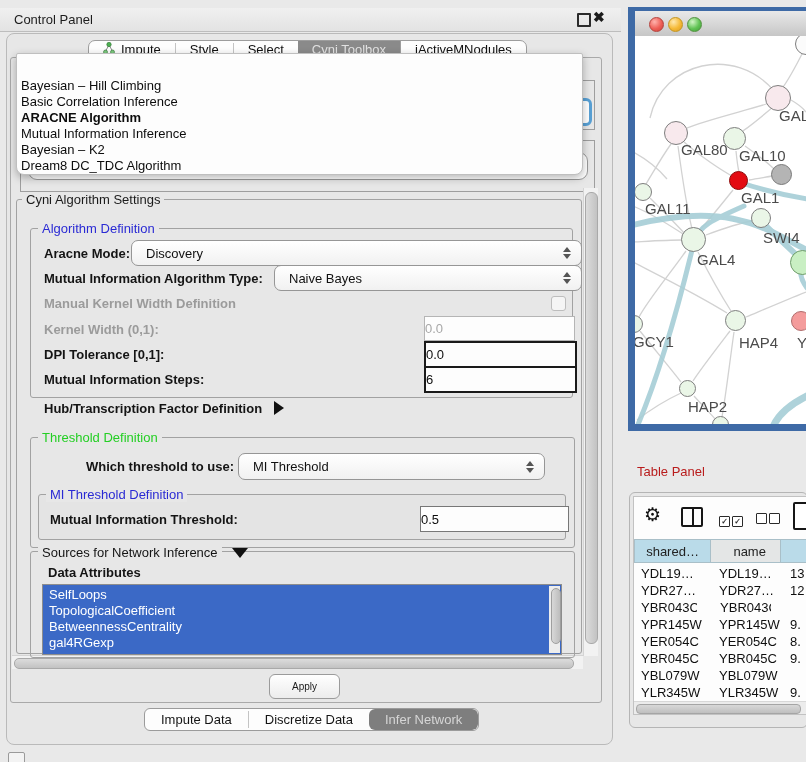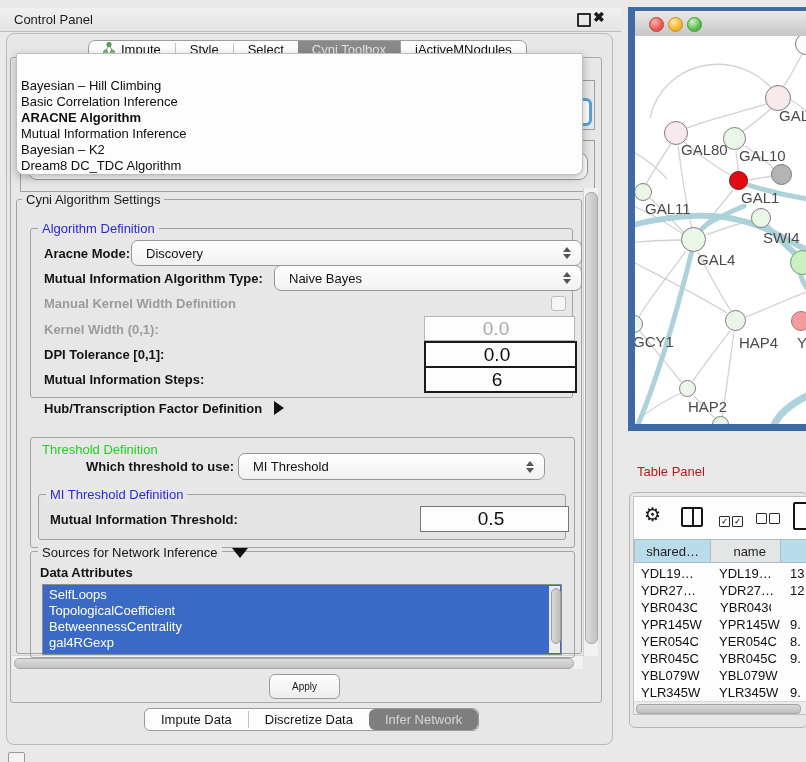--- a/index.html
+++ b/index.html
@@ -34,22 +34,22 @@
   .fs{border:1px solid #a2a2a2;border-radius:3px;z-index:2;}
   .fs-label{position:absolute;background:#e7e7e7;padding:0 4px;font-size:13px;z-index:3;white-space:nowrap;}
   .lbl{position:absolute;font-weight:bold;font-size:13px;color:#141414;white-space:nowrap;z-index:3;}
   .lbl.dis{color:#9b9b9b;}
   .combo{position:absolute;background:linear-gradient(#ffffff,#f1f1f1);border:1px solid #969696;
          border-radius:7px;display:flex;align-items:center;padding-left:14px;font-size:13px;color:#111;z-index:3;}
   .stepper{position:absolute;right:10px;top:50%;transform:translateY(-50%);display:flex;flex-direction:column;gap:2px;}
   .stepper i{width:0;height:0;border-left:4px solid transparent;border-right:4px solid transparent;display:block;}
   .stepper .up{border-bottom:5px solid #555;}
   .stepper .dn{border-top:5px solid #555;}
-  .field{position:absolute;background:#fdfdfd;display:flex;align-items:center;justify-content:center;
-         padding-right:7px;font-size:19px;z-index:3;}
+  .field{position:absolute;background:#fdfdfd;display:flex;align-items:center;justify-content:flex-start;
+         padding-right:7px;font-size:13px;z-index:3;}
   .field.dim{border:1px solid #b5b5b5;color:#a8a8a8;}
   .field.dark{border:2px solid #1a1a1a;color:#0d0d0d;}
   .field.mid{border:1px solid #777;color:#0d0d0d;}
   .checkbox{position:absolute;width:13px;height:13px;border:1px solid #bdbdbd;border-radius:3px;background:#f5f5f5;z-index:3;}
   .tri-right{display:inline-block;width:0;height:0;border-top:7px solid transparent;border-bottom:7px solid transparent;border-left:10px solid #111;vertical-align:middle;}
   .tri-down{display:inline-block;width:0;height:0;border-left:8px solid transparent;border-right:8px solid transparent;border-top:10px solid #111;vertical-align:middle;}
   
   .attrlist{left:42px;top:584px;width:518px;height:69px;background:#3b69c6;border:1px solid #8d8d8d;overflow:hidden;z-index:3;}
   .attrlist .item{position:absolute;left:6px;height:16px;line-height:16px;color:#fff;font-size:13px;white-space:nowrap;}
   .list-vscroll{position:absolute;right:1px;top:1px;width:11px;height:67px;background:#ededed;}
@@ -211,42 +211,42 @@
 
   <div class="lbl" style="left:44px;top:372px;">Mutual Information Steps:</div>
   <div class="field dark" style="left:424px;top:366px;width:142px;height:23px;">
       <span>6</span>
     </div>
 
   <div class="lbl" style="left:44px;top:401px;">Hub/Transcription Factor Definition</div>
   <span class="abs tri-right" style="left:274px;top:401px;z-index:3;"></span>
 
   <div class="abs fs" style="left:30px;top:437px;width:543px;height:109px;"></div>
-  <div class="fs-label" style="left:38px;top:430px;color:#24cf24;margin-top:12px;">Threshold Definition</div>
+  <div class="fs-label" style="left:38px;top:430px;color:#24cf24;">Threshold Definition</div>
 
   <div class="lbl" style="left:86px;top:459px;">Which threshold to use:</div>
   <div class="combo" style="left:238px;top:453px;width:291px;height:25px;">
     <span>MI Threshold</span>
     <span class="stepper">
         <i class="up"></i>
         <i class="dn"></i>
       </span>
   </div>
 
   <div class="abs fs" style="left:38px;top:494px;width:526px;height:44px;background:#e4e4e4;"></div>
   <div class="fs-label" style="left:46px;top:487px;color:#2a2ad4;">MI Threshold Definition</div>
   <div class="lbl" style="left:50px;top:512px;">Mutual Information Threshold:</div>
   <div class="field mid" style="left:420px;top:506px;width:140px;height:24px;">
       <span>0.5</span>
     </div>
 
   <div class="abs fs" style="left:30px;top:551px;width:543px;height:105px;"></div>
   <div class="fs-label" style="left:38px;top:545px;color:#141414;">Sources for Network Inference</div>
   <span class="abs tri-down" style="left:232px;top:548px;z-index:3;"></span>
-  <div class="lbl" style="left:40px;top:565px;">Data Attributes</div>
+  <div class="lbl" style="left:48px;top:565px;">Data Attributes</div>
 
   <div class="abs attrlist">
     <div class="item" style="top:2px;">SelfLoops</div>
     <div class="item" style="top:18px;">TopologicalCoefficient</div>
     <div class="item" style="top:34px;">BetweennessCentrality</div>
     <div class="item" style="top:50px;">gal4RGexp</div>
     <div class="list-vscroll">
         <div class="list-vthumb"></div>
       </div>
   </div>

